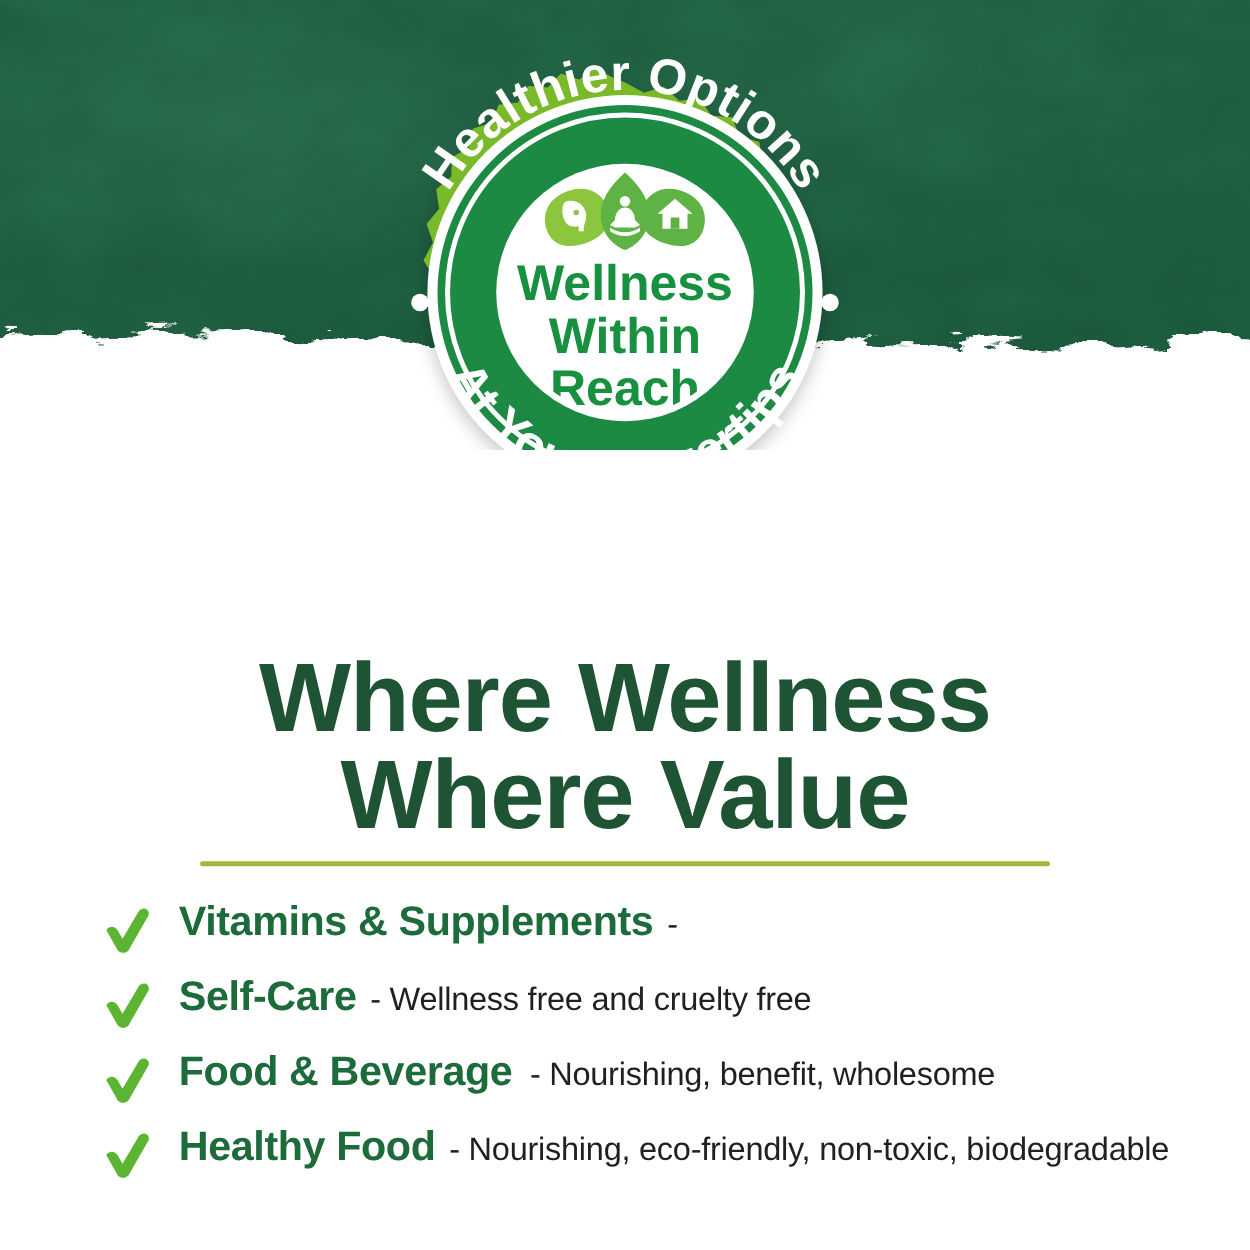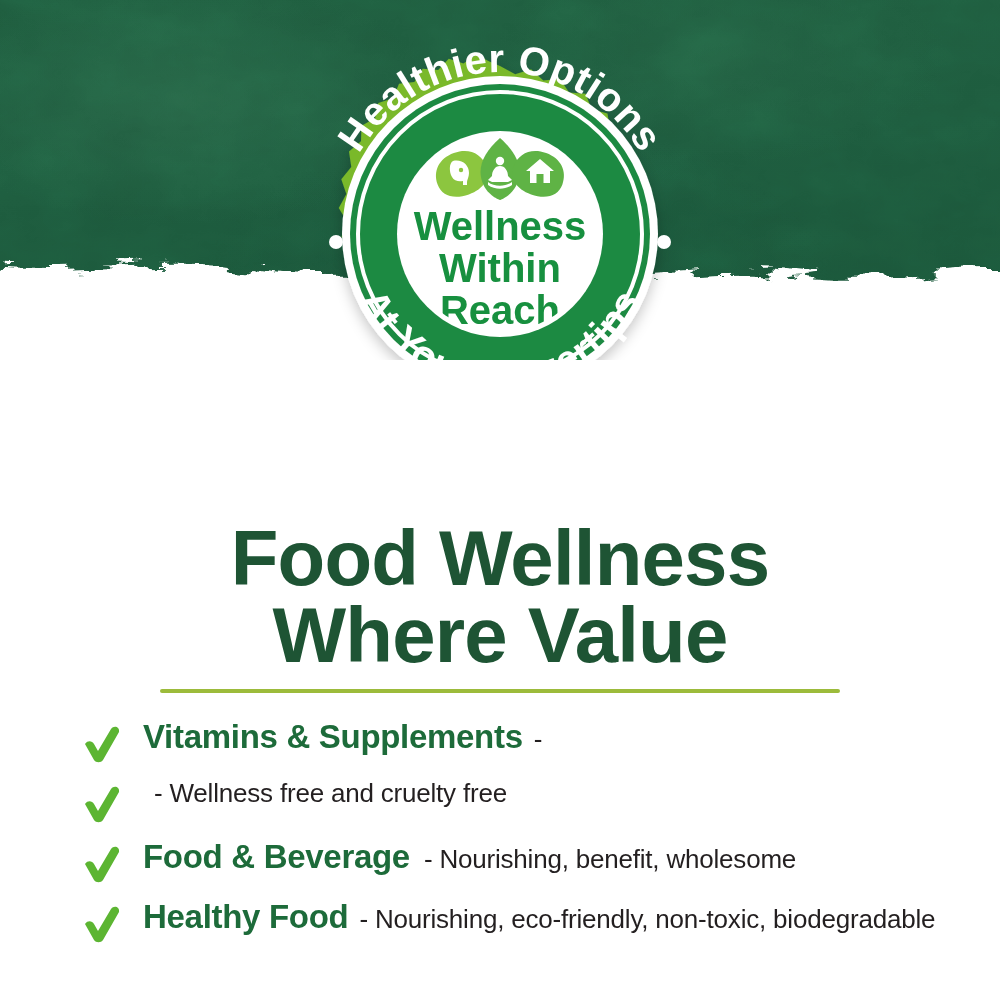--- a/index.html
+++ b/index.html
@@ -280,21 +280,21 @@
         <text class="seal-core-text" x="202" y="178" style="font-size:40px">Wellness</text>
         <text class="seal-core-text" x="202" y="220" style="font-size:40px">Within</text>
         <text class="seal-core-text" x="202" y="262" style="font-size:40px">Reach</text>
       </g>
     </svg>
   </div>
 
   <div class="content">
 
     <div class="headline">
-      <span class="line">Food Wellness</span>
+      <span class="line">Where Wellness</span>
       <span class="line">Where Value</span>
     </div>
 
     <div class="divider"></div>
 
     <div class="benefits">
 
       <div class="benefit-row">
         <span class="check-icon">
           <svg viewBox="0 0 42 42">
@@ -307,20 +307,21 @@
         </span>
       </div>
 
       <div class="benefit-row">
         <span class="check-icon">
           <svg viewBox="0 0 42 42">
             <path d="M4,20 C7,16 11,17 13,20 L17,27 L30,5 C33,1 39,3 38,8 L22,36 C20,39 15,39 13,36 Z" fill="#5cb532"></path>
           </svg>
         </span>
         <span class="benefit-text">
+          <span class="benefit-title">Self-Care</span>
           <span class="benefit-desc">-</span>
           <span class="benefit-desc" style="margin-left:7px">Wellness free and cruelty free</span>
         </span>
       </div>
 
       <div class="benefit-row">
         <span class="check-icon">
           <svg viewBox="0 0 42 42">
             <path d="M4,20 C7,16 11,17 13,20 L17,27 L30,5 C33,1 39,3 38,8 L22,36 C20,39 15,39 13,36 Z" fill="#5cb532"></path>
           </svg>

